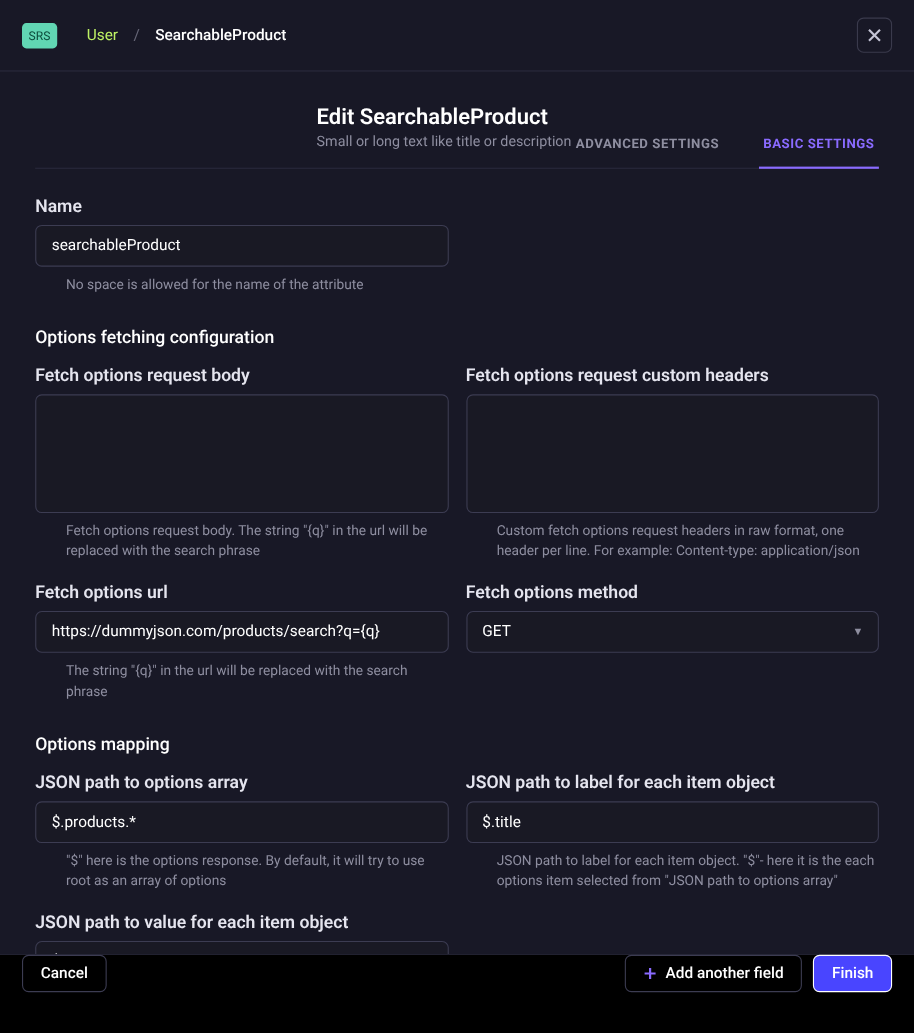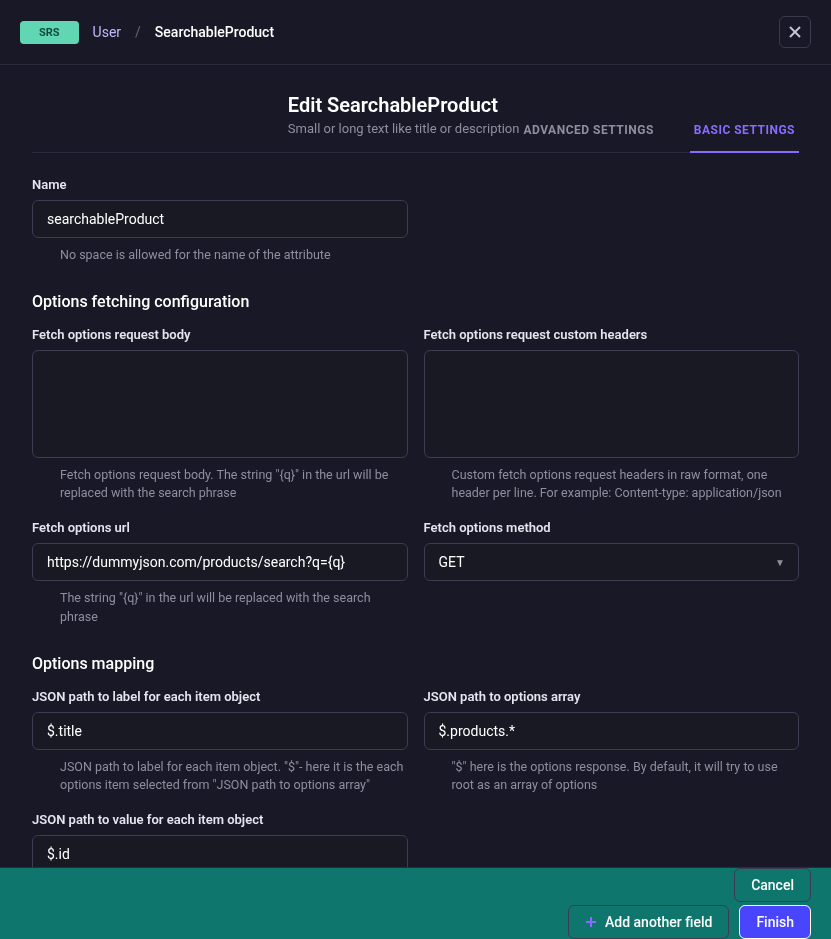--- a/index.html
+++ b/index.html
@@ -20,26 +20,26 @@
 }
 .breadcrumb {
   display: flex;
   align-items: center;
   gap: 14px;
   font-size: 14px;
 }
 .logo {
   background: #61d6b3;
   color: #0d4d3d;
-  font-weight: 700;
+  font-weight: 400;
   font-size: 11px;
-  padding: 5px 19px;
+  padding: 5px 6px;
   border-radius: 4px;
 }
-.crumb-user { color: #c4b5fd; }
+.crumb-user { color: #bef264; margin-left: 13px; }
 .crumb-sep { color: #666677; }
 .crumb-current { color: #ffffff; font-weight: 500; }
 .close-btn {
   width: 32px;
   height: 32px;
   border: 1px solid #3a3a4c;
   border-radius: 6px;
   background: transparent;
   color: #c5c5d6;
   display: flex;
@@ -79,21 +79,21 @@
 .form { padding-top: 24px; }
 .section-title {
   font-size: 16px;
   font-weight: 500;
   margin: 28px 0 16px 0;
 }
 .row { display: flex; gap: 16px; margin-bottom: 18px; }
 .field { flex: 1; display: flex; flex-direction: column; }
 .field.half { flex: 0 0 calc(50% - 8px); }
 .field-label {
-  font-size: 13px;
+  font-size: 16px;
   font-weight: 600;
   margin-bottom: 8px;
   color: #e5e5ef;
 }
 .input, .textarea, .select {
   background: #191924;
   border: 1px solid #3c3c52;
   border-radius: 6px;
   color: #ffffff;
   font-size: 14px;
@@ -122,27 +122,26 @@
   margin-top: 8px;
   line-height: 1.45;
   margin-left: 28px;
 }
 .footer {
   position: fixed;
   bottom: 0;
   left: 0;
   width: 831px;
   height: 72px;
-  background: #0f766e;
+  background: #000000;
   border-top: 1px solid #2a2a3c;
   display: flex;
-  align-items: flex-end;
+  align-items: flex-start;
   justify-content: space-between;
   padding: 0 20px;
-  flex-direction: column;
 }
 .btn {
   border-radius: 6px;
   font-size: 14px;
   font-weight: 500;
   padding: 8px 16px;
   cursor: pointer;
   font-family: inherit;
   display: inline-flex;
   align-items: center;
@@ -231,28 +230,28 @@
           </select>
           <span class="select-caret">▼</span>
         </div>
       </div>
     </div>
 
     <div class="section-title">Options mapping</div>
 
     <div class="row">
       <div class="field">
+        <label class="field-label">JSON path to options array</label>
+        <input class="input" value="$.products.*" style="">
+        <div class="help">"$" here is the options response. By default, it will try to use root as an array of options</div>
+      </div>
+      <div class="field">
         <label class="field-label">JSON path to label for each item object</label>
         <input class="input" value="$.title" style="">
         <div class="help">JSON path to label for each item object. "$"- here it is the each options item selected from "JSON path to options array"</div>
-      </div>
-      <div class="field">
-        <label class="field-label">JSON path to options array</label>
-        <input class="input" value="$.products.*" style="">
-        <div class="help">"$" here is the options response. By default, it will try to use root as an array of options</div>
       </div>
     </div>
 
     <div class="row">
       <div class="field half">
         <label class="field-label">JSON path to value for each item object</label>
         <input class="input" value="$.id" style="">
         <div class="help">JSON path to value for each item object. "$"- here it is the each options item selected from "JSON path to options array"</div>
       </div>
     </div>

